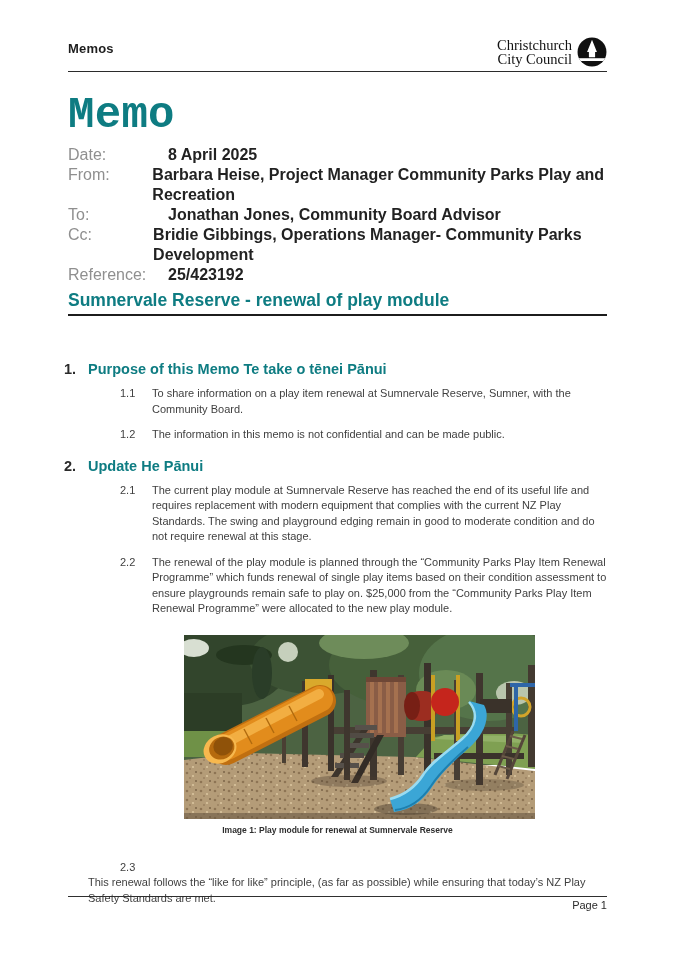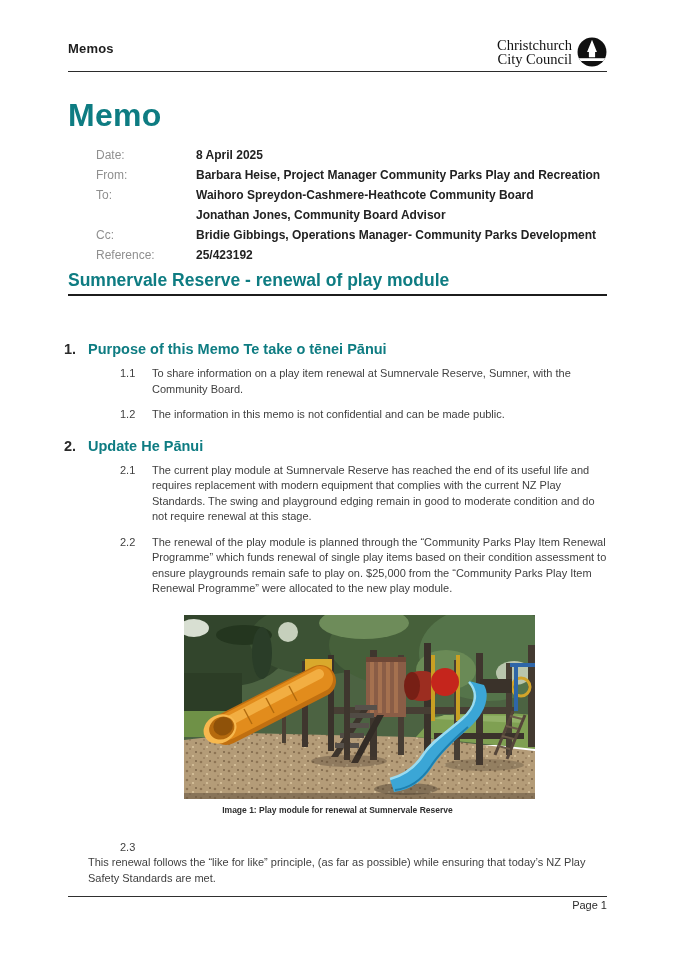--- a/index.html
+++ b/index.html
@@ -12,23 +12,23 @@
 
   
   .doc-header { padding-top:33px; height:71px; display:flex; justify-content:space-between; align-items:flex-start; }
   .running-title { font-size:13px; font-weight:bold; color:#1d1d1d; margin-top:8px; letter-spacing:.2px; }
   .logo { display:flex; align-items:flex-start; gap:5px; margin-top:4px; }
   .logo-text { text-align:right; font-family:"Liberation Serif", serif; font-weight:normal; color:#111; font-size:14.5px; line-height:13.5px; margin-top:2px; }
   .logo-mark svg { display:block; }
   .rule { border:none; }
   .header-rule { border-top:1.5px solid #2b2b2b; }
 
-  .memo-title { margin-top:22px; font-size:32px; line-height:42px; font-weight:bold; color:#0e7c82; letter-spacing:.3px; }
-
-  .meta { margin-top:9px; font-size:12px;margin-left:28px; }
+  .memo-title { margin-top:22px; font-size:44px; line-height:42px; font-weight:bold; color:#0e7c82; letter-spacing:.3px;font-family:Liberation Mono, monospace; }
+
+  .meta { margin-top:9px; font-size:16px; }
   .meta-row { display:flex; }
   .meta-label { width:100px; color:#8f8f8f; line-height:20px; }
   .meta-value { color:#222; font-weight:bold; line-height:20px; }
 
   .subject { margin-top:4px; font-size:17.5px; line-height:22px; font-weight:bold; color:#0e7c82; }
   .subject-rule { border-top:2.5px solid #1c1c1c; margin-top:3px; }
 
   .section-head { display:flex; margin-bottom:7px; font-size:14.5px; line-height:19px; font-weight:bold; }
   .section-1 { margin-top:44px; }
   .section-2 { margin-top:14px; }
@@ -84,21 +84,20 @@
         <span class="meta-label">Date:</span>
         <span class="meta-value">8 April 2025</span>
       </div>
       <div class="meta-row">
         <span class="meta-label">From:</span>
         <span class="meta-value">Barbara Heise, Project Manager Community Parks Play and Recreation</span>
       </div>
       <div class="meta-row">
         <span class="meta-label">To:</span>
         <span class="meta-value">
-          <div>Waihoro Spreydon-Cashmere-Heathcote Community Board</div>
           <div>Jonathan Jones, Community Board Advisor</div>
         </span>
       </div>
       <div class="meta-row">
         <span class="meta-label">Cc:</span>
         <span class="meta-value">Bridie Gibbings, Operations Manager- Community Parks Development</span>
       </div>
       <div class="meta-row">
         <span class="meta-label">Reference:</span>
         <span class="meta-value">25/423192</span>

